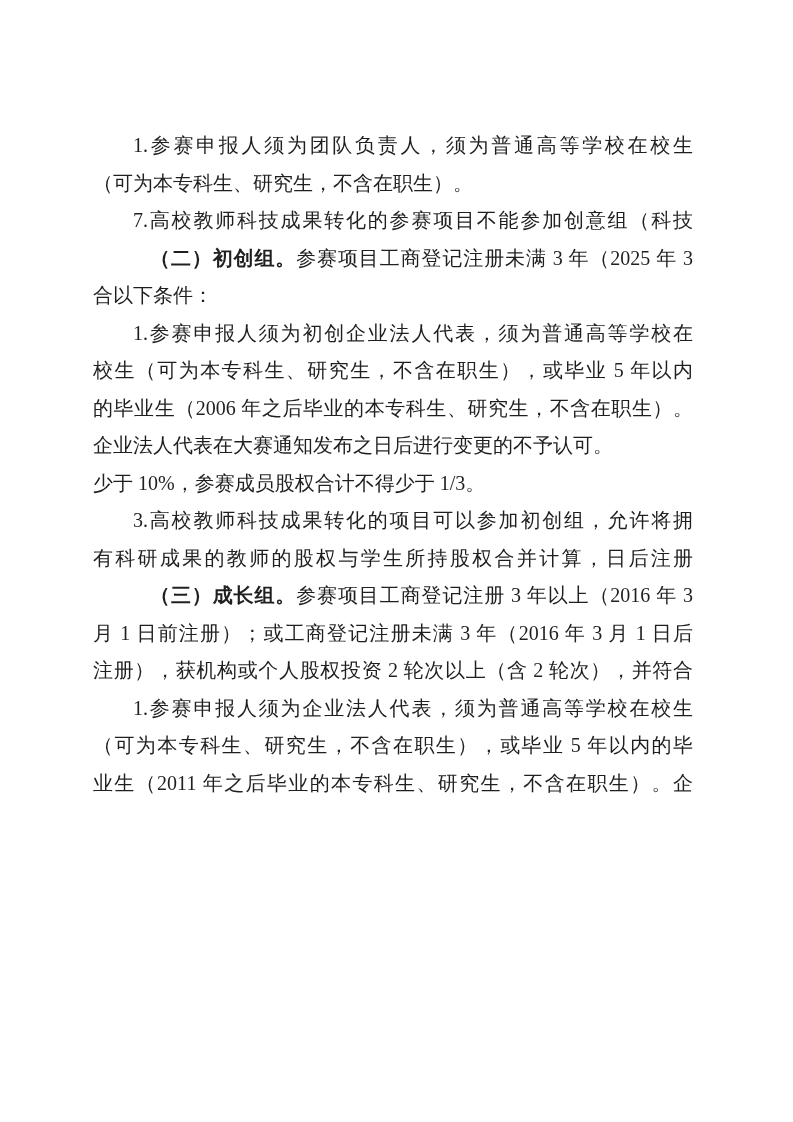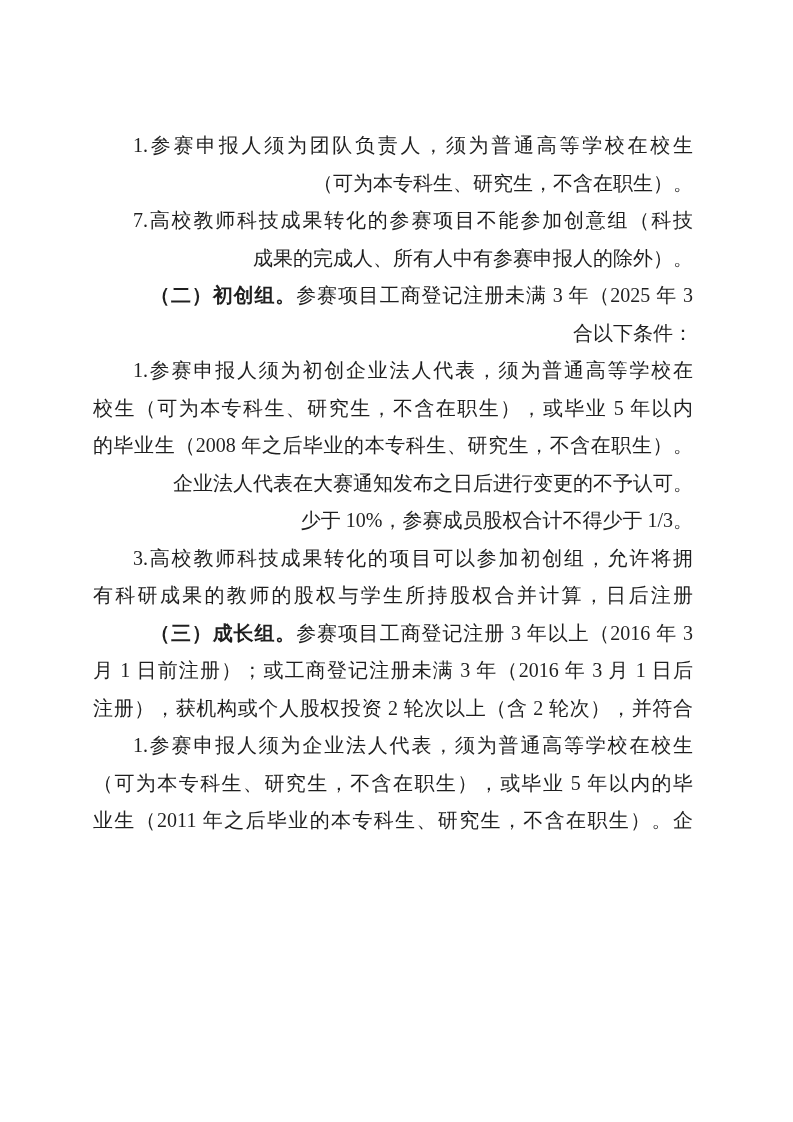--- a/index.html
+++ b/index.html
@@ -20,21 +20,21 @@
     position: absolute;
     left: 93px;
     top: 127px;
     width: 600px;
     font-size: 20px;
     line-height: 37.5px;
   }
   .line {
     height: 37.5px;
     overflow: hidden;
-    text-align: right;
+    text-align: left;
     white-space: pre-wrap;
   }
   .line.fill {
     text-align: justify;
     text-align-last: justify;
   }
   .line.indent {
     text-indent: 2em;
   }
   .seg { font-weight: normal; }
@@ -52,26 +52,25 @@
   }
 </style>
 </head>
 <body>
 
 <div class="page">
   <div class="doc-body" id="doc-body">
       <div class="line indent fill"><span class="seg">1.参赛申报人须为团队负责人，须为普通高等学校在校生</span></div>
       <div class="line"><span class="seg">（可为本专科生、研究生，不含在职生）。</span></div>
       <div class="line indent fill"><span class="seg">7.高校教师科技成果转化的参赛项目不能参加创意组（科技</span></div>
-      <div class="line"><span class="seg">成果的完成人、所有人中有参赛申报人的除外）。</span></div>
       <div class="line indent fill"><span class="seg bold">（二）初创组。</span><span class="seg">参赛项目工商登记注册未满 3 年（2025 年 3</span></div>
       <div class="line"><span class="seg">合以下条件：</span></div>
       <div class="line indent fill"><span class="seg">1.参赛申报人须为初创企业法人代表，须为普通高等学校在</span></div>
       <div class="line fill"><span class="seg">校生（可为本专科生、研究生，不含在职生），或毕业 5 年以内</span></div>
-      <div class="line fill"><span class="seg">的毕业生（2008 年之后毕业的本专科生、研究生，不含在职生）。</span></div>
+      <div class="line fill"><span class="seg">的毕业生（2006 年之后毕业的本专科生、研究生，不含在职生）。</span></div>
       <div class="line"><span class="seg">企业法人代表在大赛通知发布之日后进行变更的不予认可。</span></div>
       <div class="line"><span class="seg">少于 10%，参赛成员股权合计不得少于 1/3。</span></div>
       <div class="line indent fill"><span class="seg">3.高校教师科技成果转化的项目可以参加初创组，允许将拥</span></div>
       <div class="line fill"><span class="seg">有科研成果的教师的股权与学生所持股权合并计算，日后注册</span></div>
       <div class="line indent fill"><span class="seg bold">（三）成长组。</span><span class="seg">参赛项目工商登记注册 3 年以上（2016 年 3</span></div>
       <div class="line fill"><span class="seg">月 1 日前注册）；或工商登记注册未满 3 年（2016 年 3 月 1 日后</span></div>
       <div class="line fill"><span class="seg">注册），获机构或个人股权投资 2 轮次以上（含 2 轮次），并符合</span></div>
       <div class="line indent fill"><span class="seg">1.参赛申报人须为企业法人代表，须为普通高等学校在校生</span></div>
       <div class="line fill"><span class="seg">（可为本专科生、研究生，不含在职生），或毕业 5 年以内的毕</span></div>
       <div class="line fill"><span class="seg">业生（2011 年之后毕业的本专科生、研究生，不含在职生）。企</span></div>

